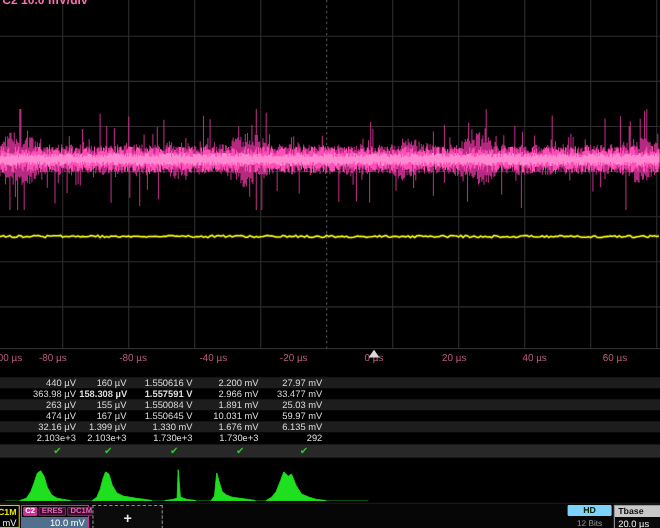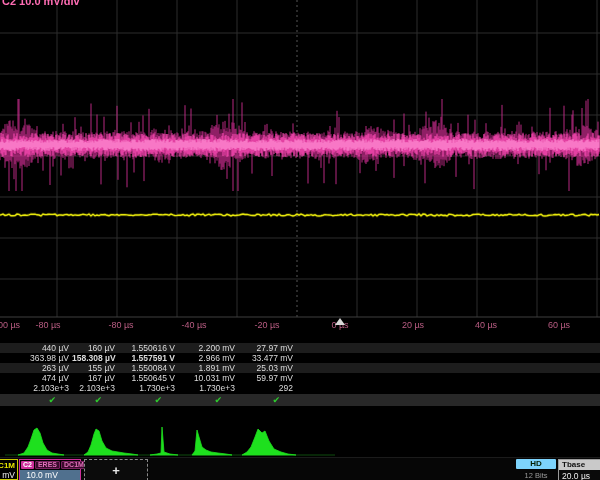--- a/index.html
+++ b/index.html
@@ -32,21 +32,21 @@
   #toolbar{position:absolute;left:0;top:457px;width:600px;height:23px;background:#060606;border-top:1px solid #1b1b1b;font-size:9px;}
   .descbox{position:absolute;top:1px;height:21px;border:1px solid;background:#000;}
   #c1-box{left:-36px;width:54px;border-color:#caca00;}
   #c1-box .drow1{color:#e6e600;font-weight:bold;text-align:right;padding:1px 2px 0 0;font-size:8px;}
   #c1-box .drow2{color:#eee;text-align:right;padding-right:2px;font-size:8.5px;}
   #c2-box{left:19px;width:62px;border-color:#cc2f9a;}
   #c2-box .chips{display:flex;gap:1px;padding:1px 1px 0 1px;}
   .chip{font-size:7px;font-weight:bold;line-height:8px;padding:0 2px;border-radius:1px;}
   .chip.c2{background:#cc2f9a;color:#fff;}
   .chip.tag{background:#3a0a2c;color:#e070b8;border:1px solid #7a2060;line-height:6px;}
-  #c2-box .drow2{background:#50708e;color:#fff;text-align:center;padding-right:16px;margin-top:1px;font-size:8.5px;height:10px;line-height:10px;}
+  #c2-box .drow2{background:#50708e;color:#fff;text-align:right;padding-right:3px;margin-top:1px;font-size:8.5px;height:10px;line-height:10px;}
   #plusbox{position:absolute;left:84px;top:1px;width:64px;height:22px;border:1px dashed #8a8a8a;background:#0b0b0b;
            display:flex;align-items:center;justify-content:center;color:#e8e8e8;font-size:13px;font-weight:bold;}
   #hd-box{position:absolute;left:516px;top:1px;width:40px;height:10px;background:#7dd3fc;color:#042004;
           font-size:8px;font-weight:bold;text-align:center;line-height:10px;border-radius:1px;}
   #hd-bits{position:absolute;left:516px;top:13px;width:40px;text-align:center;color:#9a9a9a;font-size:7.5px;}
   #tbase-box{position:absolute;left:558px;top:1px;width:60px;height:22px;border:1px solid #9a9a9a;background:#0a0a0a;}
   #tbase-box .thdr{background:#c9c9c9;color:#111;font-size:8px;font-weight:bold;padding:0 3px;height:10px;line-height:10px;}
   #tbase-box .tval{color:#eee;font-size:8.5px;padding:1px 3px;}
 </style>
 </head>
@@ -140,20 +140,32 @@
         <span class="mcell" style="width: 46px;">167 µV</span>
         <span class="mcell" style="width: 60px;">1.550645 V</span>
         <span class="mcell" style="width: 60px;">10.031 mV</span>
         <span class="mcell" style="width: 58px;">59.97 mV</span>
         <span class="mcell" style="width: 50px;"></span>
         <span class="mcell" style="width: 59px;"></span>
         <span class="mcell" style="width: 59px;"></span>
         <span class="mcell" style="width: 59px;"></span>
         <span class="mcell" style="width: 59px;"></span>
       </div>
+      <div class="mrow val stripe">
+        <span class="mcell" style="width: 72px;">32.16 µV</span>
+        <span class="mcell" style="width: 46px;">1.399 µV</span>
+        <span class="mcell" style="width: 60px;">1.330 mV</span>
+        <span class="mcell" style="width: 60px;">1.676 mV</span>
+        <span class="mcell" style="width: 58px;">6.135 mV</span>
+        <span class="mcell" style="width: 50px;"></span>
+        <span class="mcell" style="width: 59px;"></span>
+        <span class="mcell" style="width: 59px;"></span>
+        <span class="mcell" style="width: 59px;"></span>
+        <span class="mcell" style="width: 59px;"></span>
+      </div>
       <div class="mrow val">
         <span class="mcell" style="width: 72px;">2.103e+3</span>
         <span class="mcell" style="width: 46px;">2.103e+3</span>
         <span class="mcell" style="width: 60px;">1.730e+3</span>
         <span class="mcell" style="width: 60px;">1.730e+3</span>
         <span class="mcell" style="width: 58px;">292</span>
         <span class="mcell" style="width: 50px;"></span>
         <span class="mcell" style="width: 59px;"></span>
         <span class="mcell" style="width: 59px;"></span>
         <span class="mcell" style="width: 59px;"></span>

